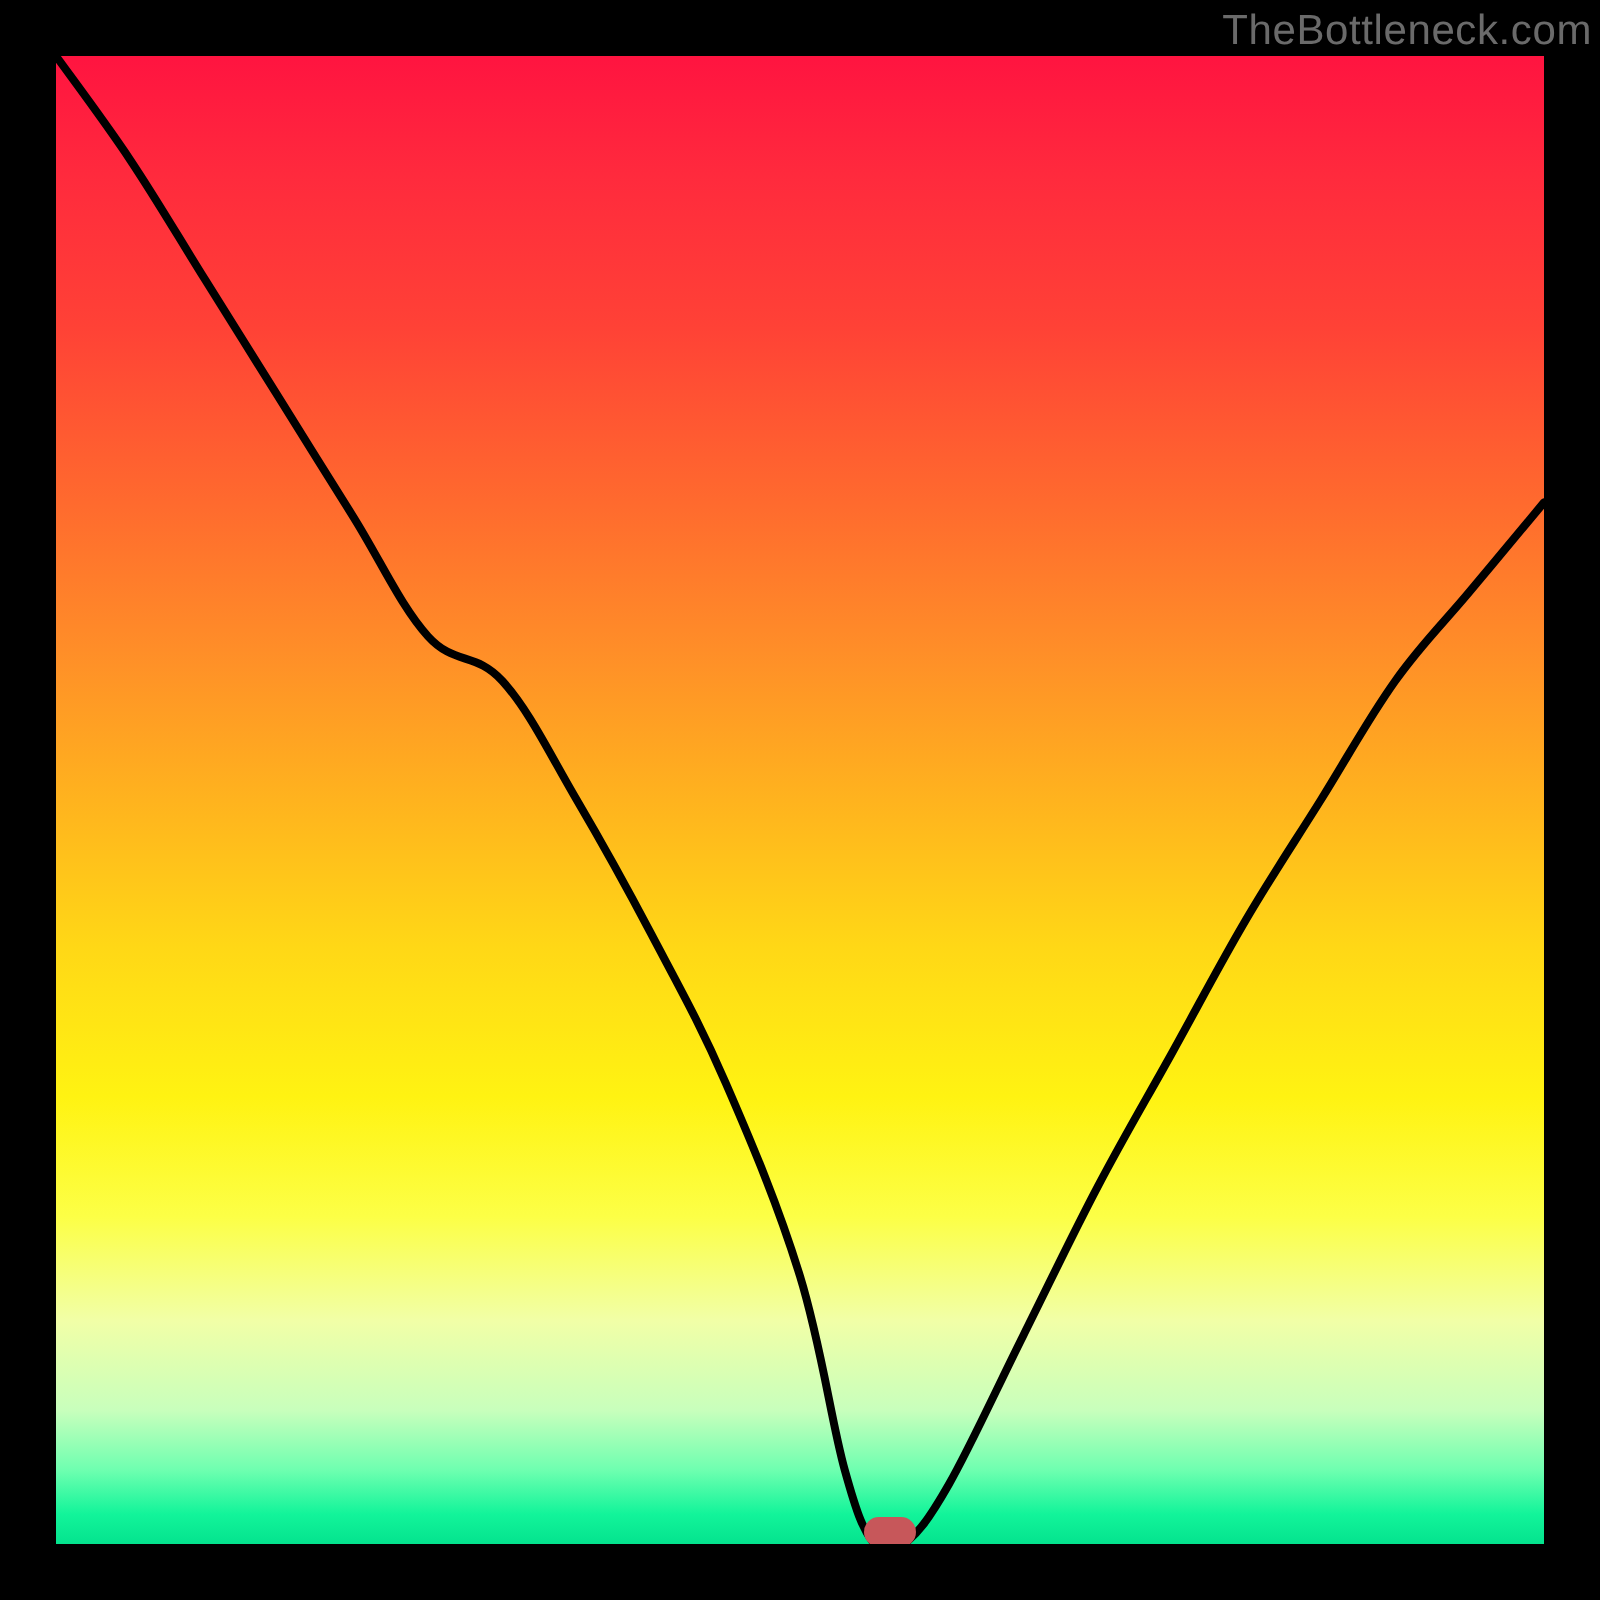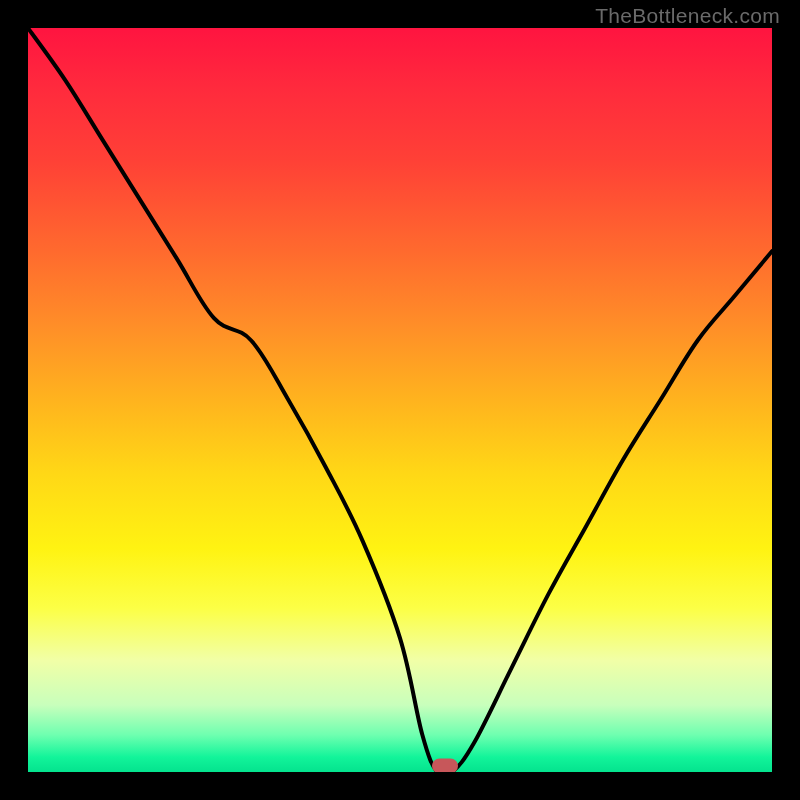--- a/index.html
+++ b/index.html
@@ -13,21 +13,21 @@
   }
   .frame {
     position: relative;
     width: 800px;
     height: 800px;
     background: #000;
   }
   .watermark {
     position: absolute;
     top: 4px;
-    right: 20px;
+    right: 4px;
     color: #6a6a6a;
     font-size: 21px;
     font-weight: 500;
     letter-spacing: 0.3px;
     font-family: Arial, Helvetica, sans-serif;
   }
   .plot-area {
     position: absolute;
     left: 28px;
     top: 28px;

